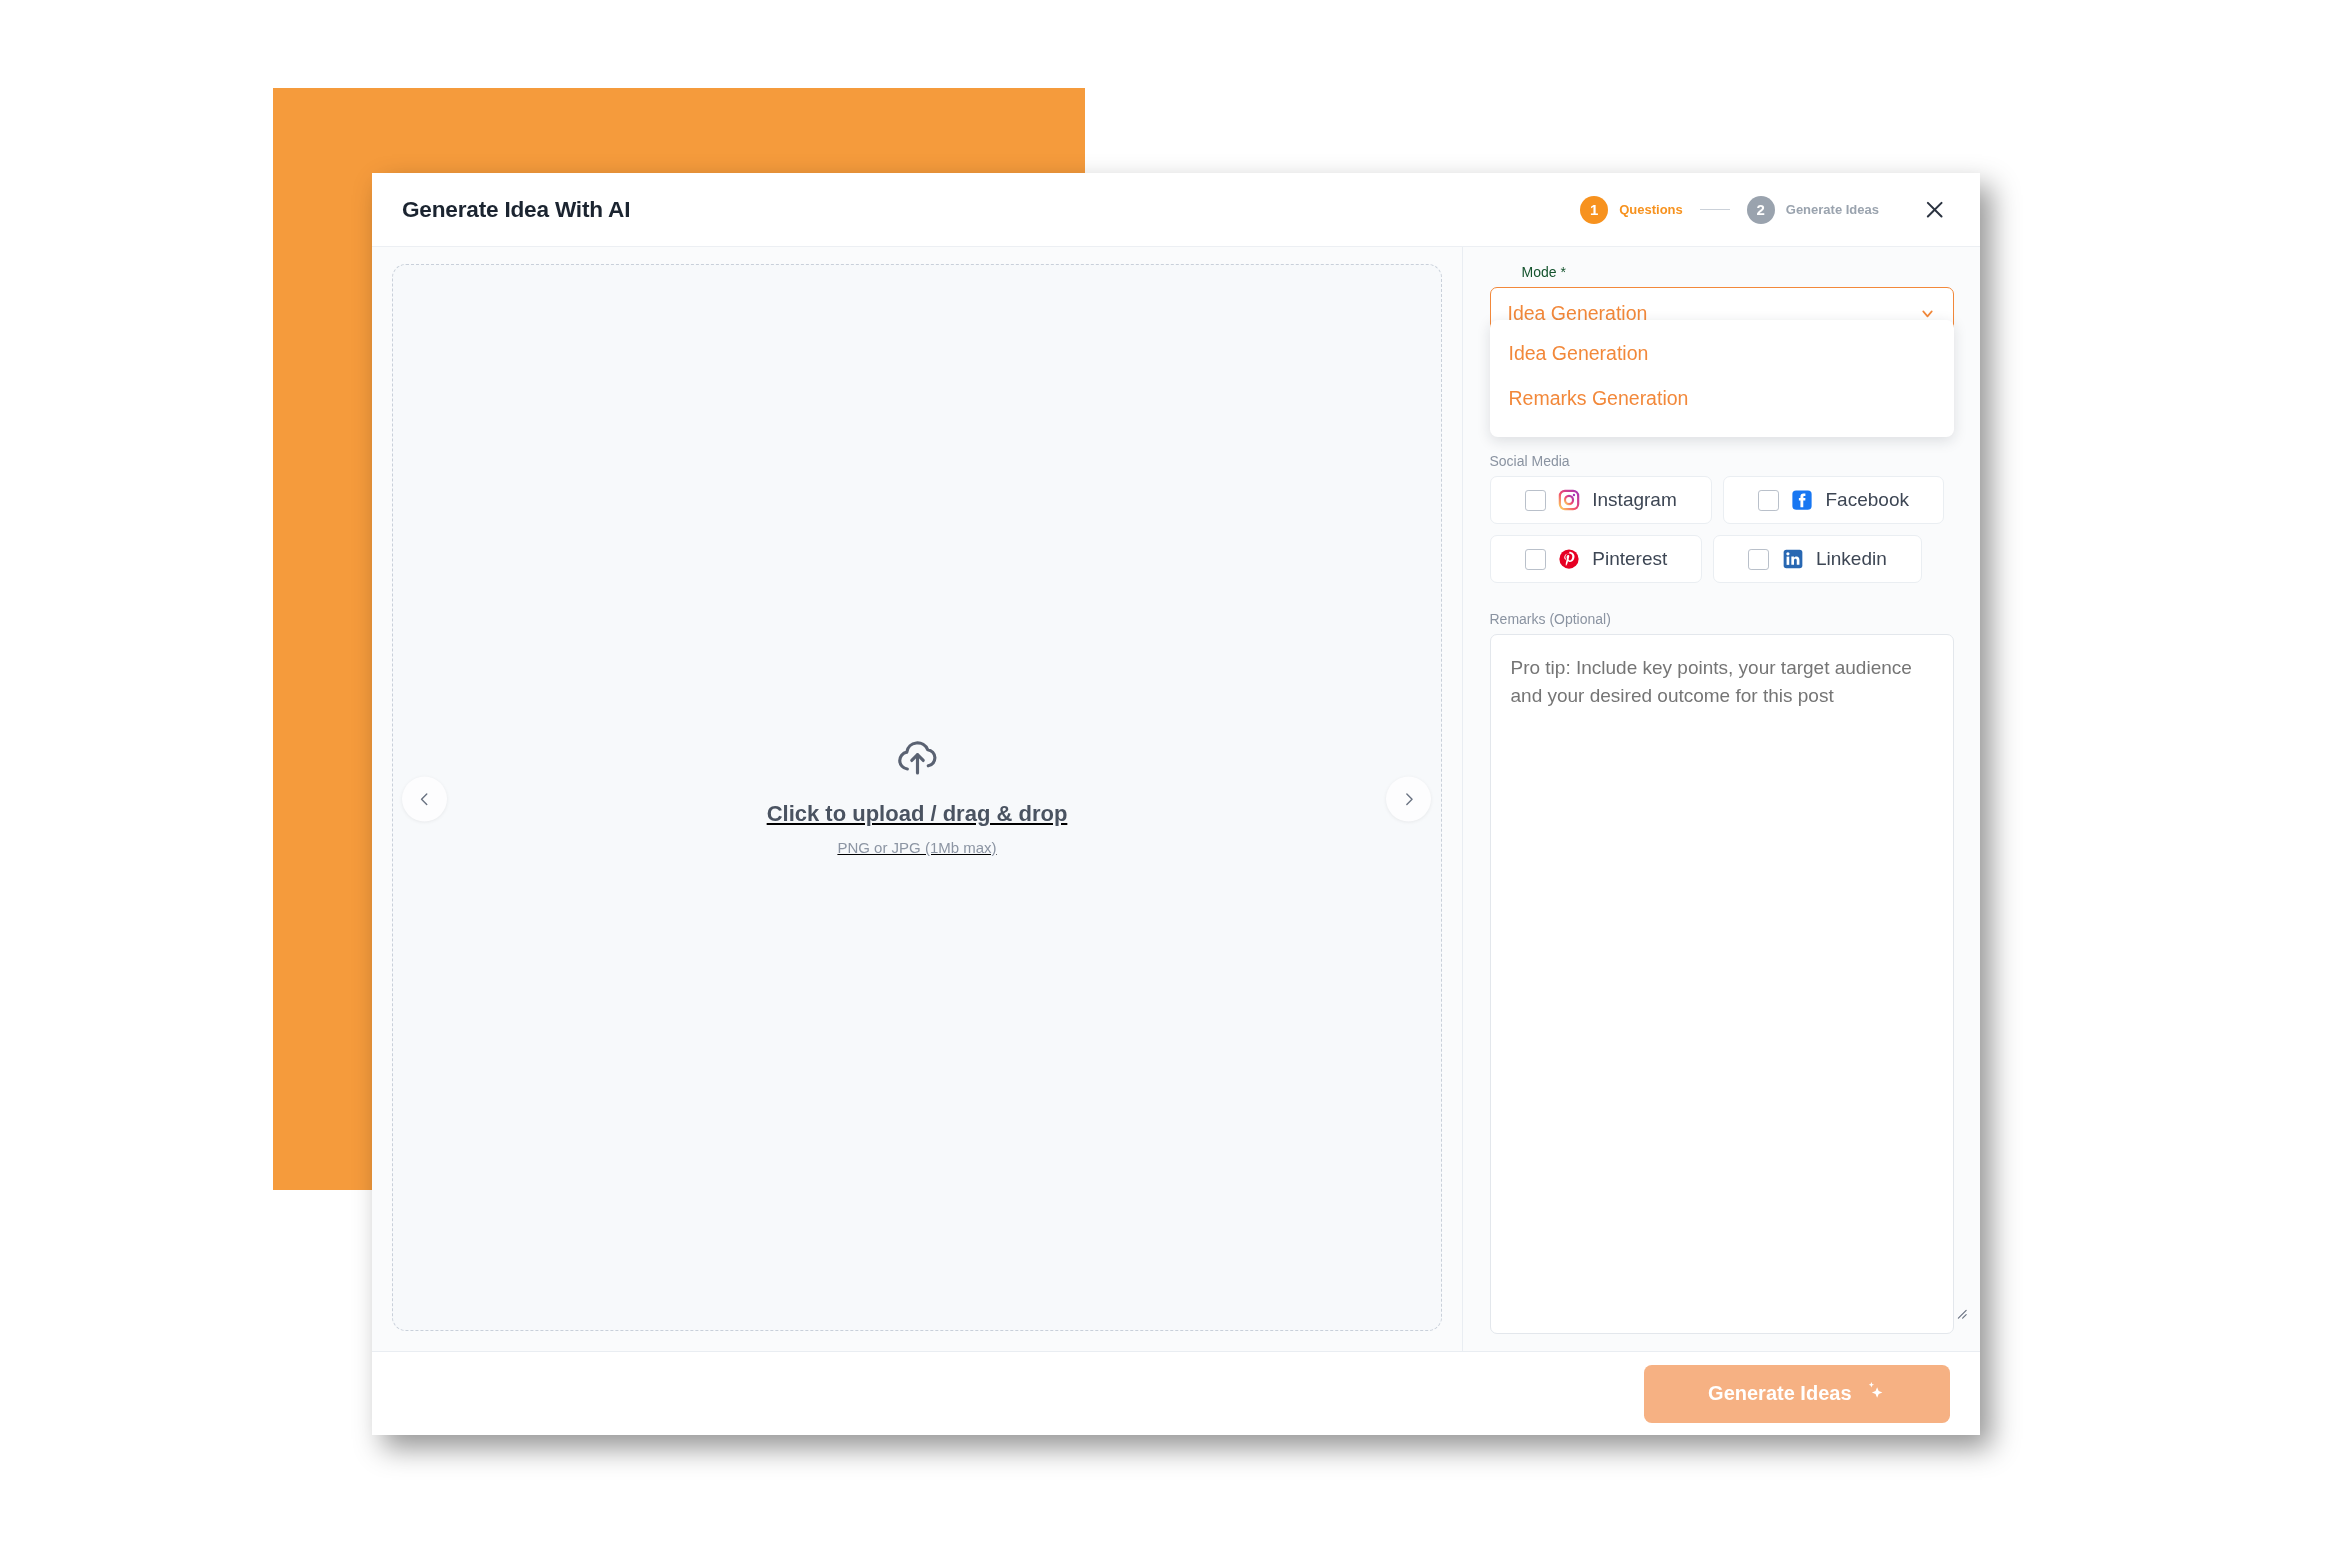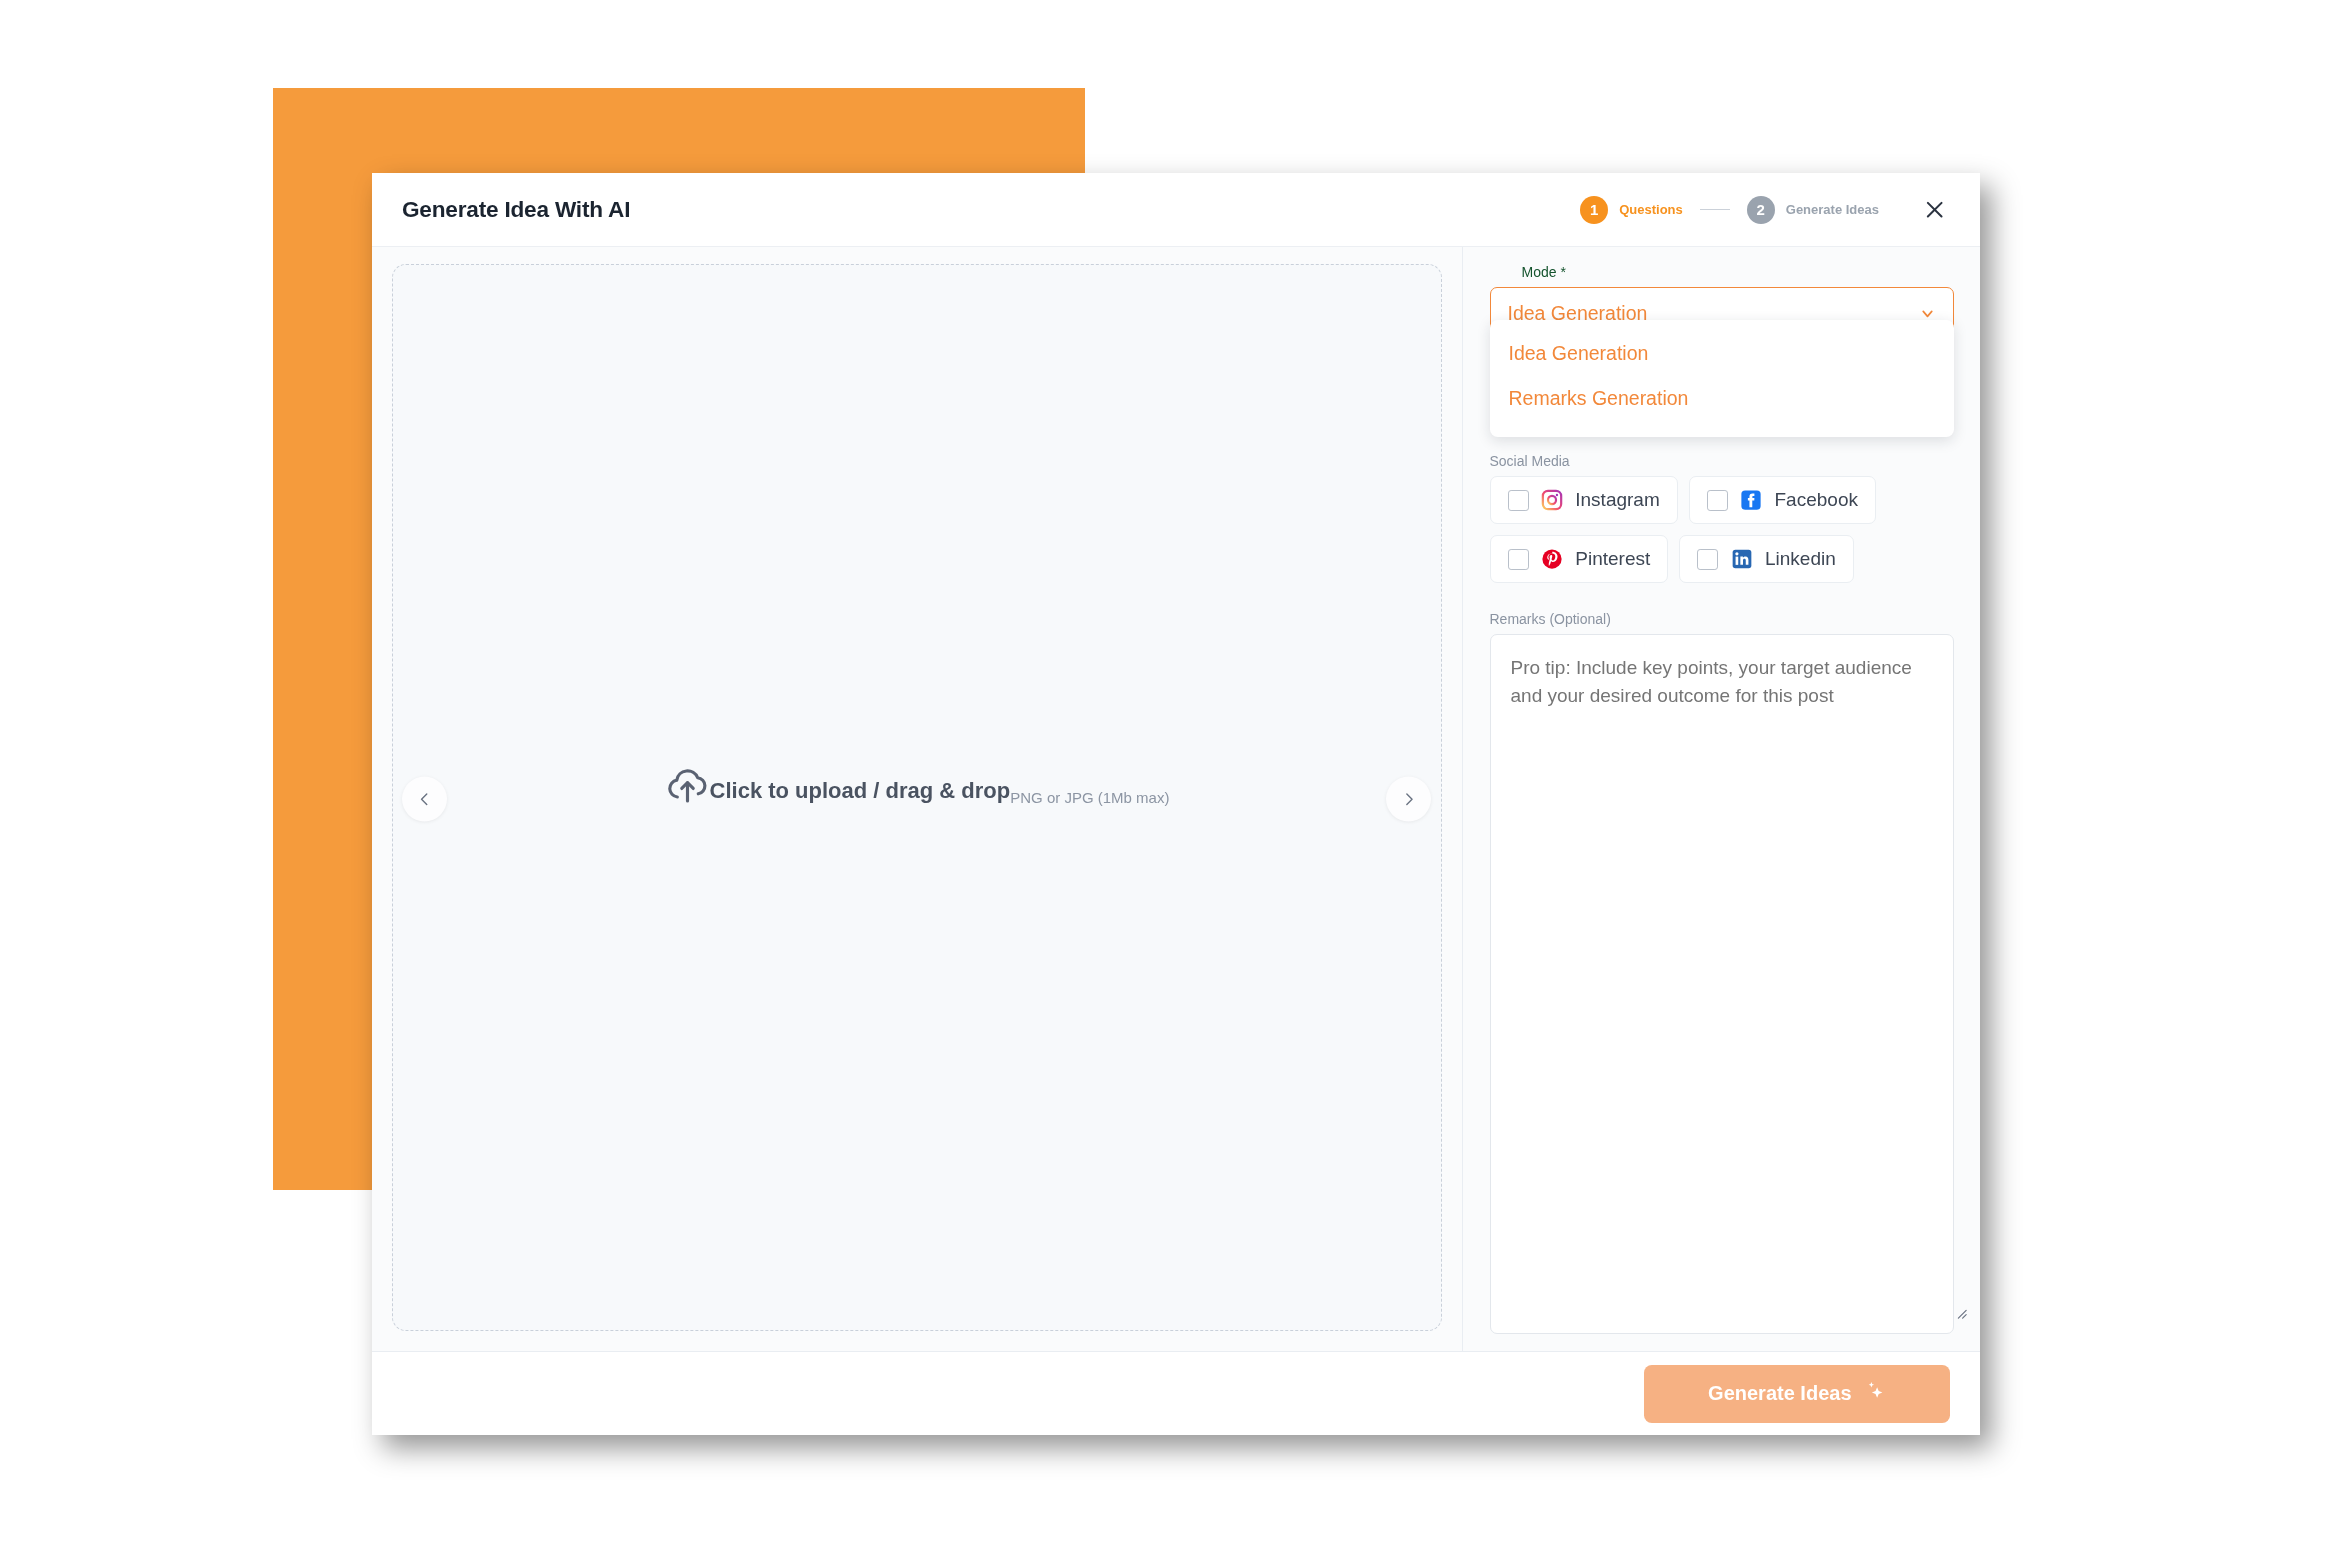--- a/index.html
+++ b/index.html
@@ -119,24 +119,25 @@
     background: #FAFBFC;
   }
   #upload-dropzone {
     width: 100%;
     height: 100%;
     box-sizing: border-box;
     border: 1.6px dashed #C9D0DA;
     border-radius: 14px;
     background: #F7F9FB;
     display: flex;
-    flex-direction: row;
+    flex-direction: column;
     align-items: center;
     justify-content: center;
     cursor: pointer;
+    text-decoration: underline;
   }
   #upload-cloud-icon { margin-bottom: 22px; }
   #upload-primary-text {
     font-size: 22px;
     font-weight: bold;
     color: #4A5361;
     margin-bottom: 12.5px;
   }
   #upload-secondary-text {
     font-size: 15px;
@@ -223,21 +224,21 @@
     gap: 11px;
     margin-bottom: 11px;
   }
   .chip {
     background: #fff;
     border: 0.8px solid #EAEEF2;
     border-radius: 7px;
     height: 48px;
     display: inline-flex;
     align-items: center;
-    padding: 0 17px;
+    padding: 0 34px;
     gap: 11.7px;
     cursor: pointer;
     box-sizing: border-box;
   }
   .chip-checkbox {
     width: 19px;
     height: 19px;
     border: 1.6px solid #B9C0CA;
     border-radius: 3.1px;
     background: #fff;

